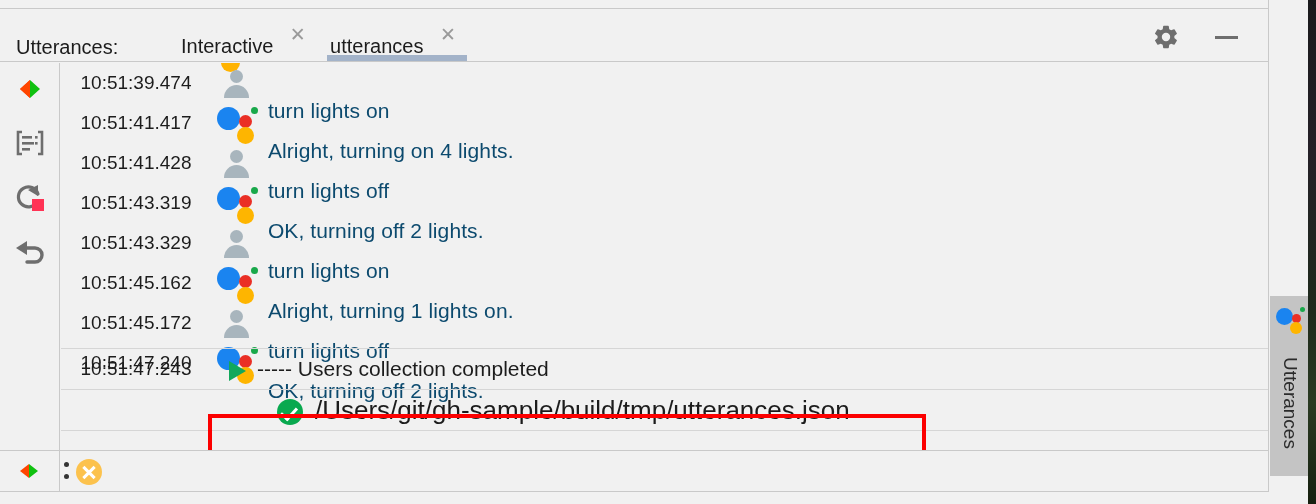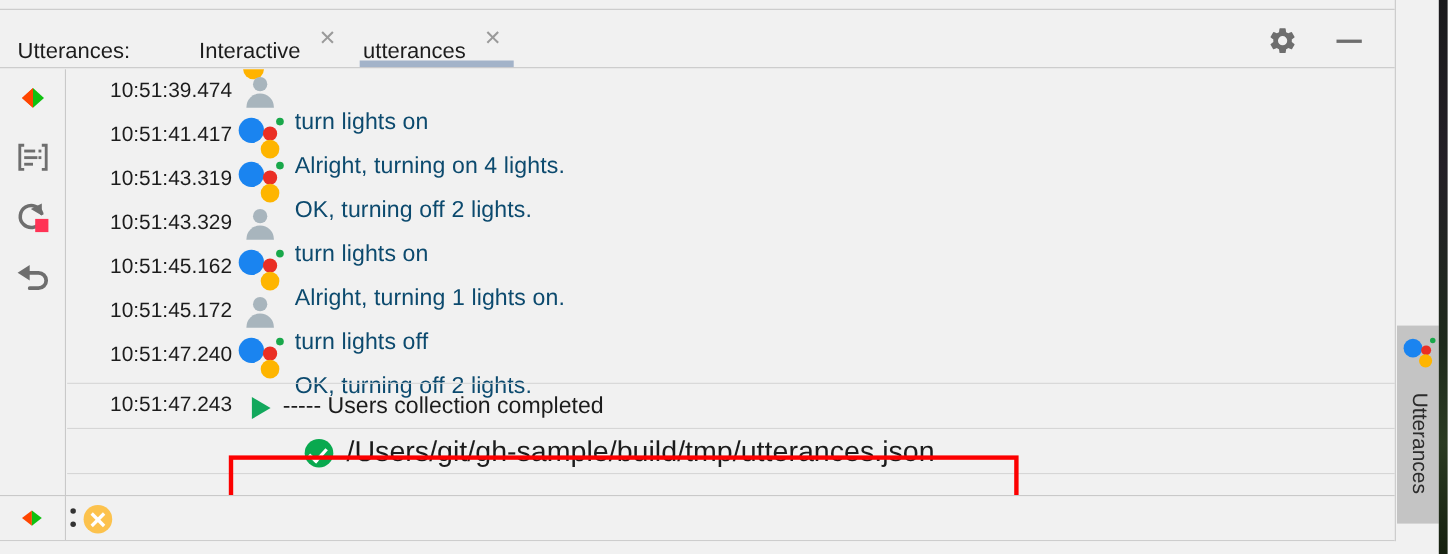--- a/index.html
+++ b/index.html
@@ -170,21 +170,21 @@
 
   .row {
     position: relative;
     height: 40px;
     line-height: 40px;
     white-space: nowrap;
   }
   .ts {
     display: inline-block;
     width: 150px;
-    text-align: right;
+    text-align: center;
     font-size: 19px;
     color: #1c1c1c;
     vertical-align: top;
   }
   .icon-slot {
     display: inline-block;
     position: relative;
     width: 48px;
     height: 40px;
     vertical-align: top;
@@ -555,20 +555,30 @@
             <span class="assistant-icon">
               <span class="ga-blue"></span>
                 <span class="ga-red"></span>
               <span class="ga-green"></span>
                 <span class="ga-yellow"></span>
             </span>
           </span>
           <span class="msg">Alright, turning on 4 lights.</span>
         </div>
 
+        <div class="row">
+          <span class="ts">10:51:41.428</span>
+          <span class="icon-slot">
+            <span class="avatar-icon">
+              <span class="avatar-head"></span>
+                <span class="avatar-body"></span>
+            </span>
+          </span>
+          <span class="msg user">turn lights off</span>
+        </div>
 
         <div class="row">
           <span class="ts">10:51:43.319</span>
           <span class="icon-slot">
             <span class="assistant-icon">
               <span class="ga-blue"></span>
                 <span class="ga-red"></span>
               <span class="ga-green"></span>
                 <span class="ga-yellow"></span>
             </span>

